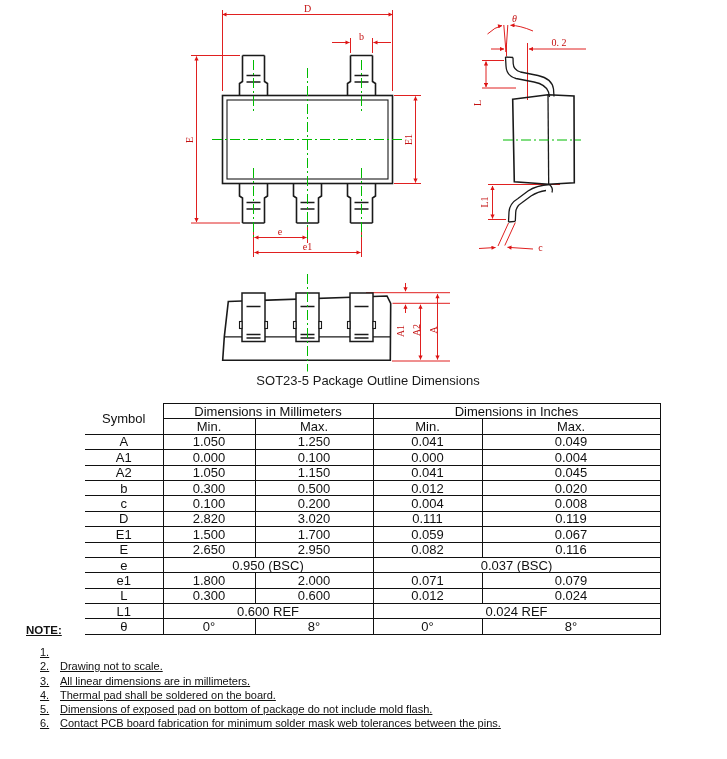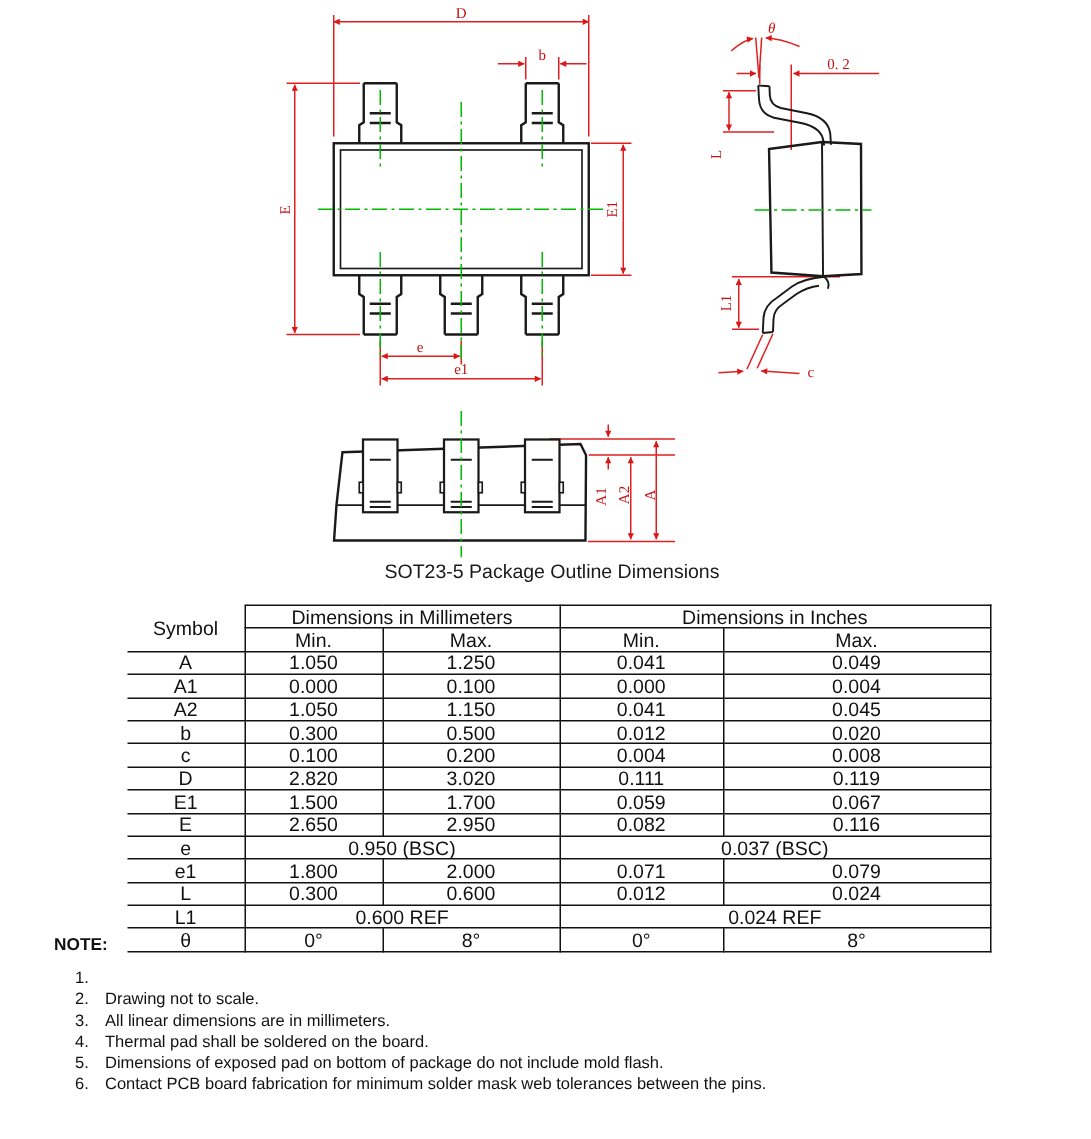--- a/index.html
+++ b/index.html
@@ -7,21 +7,21 @@
         font-family:"Liberation Sans",sans-serif;color:#111;}
   svg text{font-family:"Liberation Serif","DejaVu Serif",serif;font-size:10px;fill:#c41212;}
   .drawing-title{position:absolute;top:373px;left:203px;width:330px;text-align:center;
         font-size:13px;color:#1a1a1a;}
   table.dims{position:absolute;top:403px;left:85px;width:575px;border-collapse:collapse;
         table-layout:fixed;font-size:13px;color:#111;}
   table.dims th,table.dims td{border:1px solid #111;font-weight:normal;text-align:center;
         padding:0;height:14.4px;line-height:13px;overflow:hidden;}
   table.dims .nl{border-left:none;}
   table.dims .nt{border-top:none;}
-  .notes{position:absolute;left:36px;top:624px;width:660px;font-size:11px;color:#111;}
+  .notes{position:absolute;left:26px;top:624px;width:660px;font-size:11px;color:#111;text-decoration:underline;}
   .notes .hd{font-weight:bold;font-size:11.5px;margin-bottom:9px;}
   .notes .item{display:flex;line-height:14.3px;}
   .notes .num{width:20px;flex:0 0 20px;margin-left:14px;}
 </style>
 </head>
 <body>
 
 <div class="page">
 
   <svg width="727" height="400" viewBox="0 0 727 400" style="position:absolute;top:0;left:0;">

